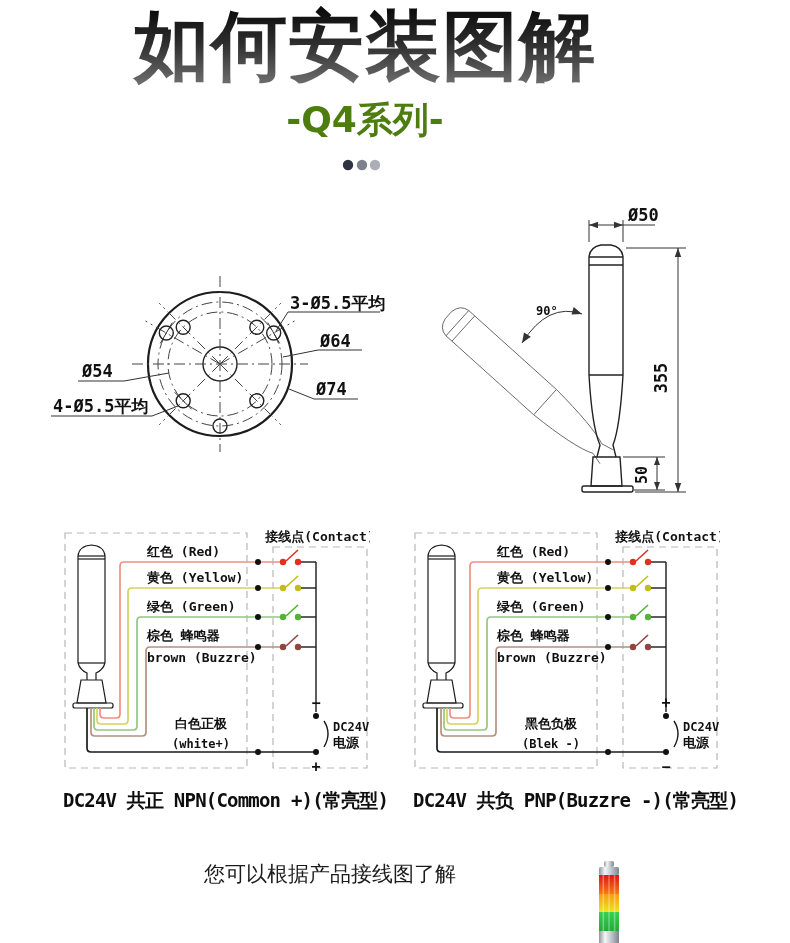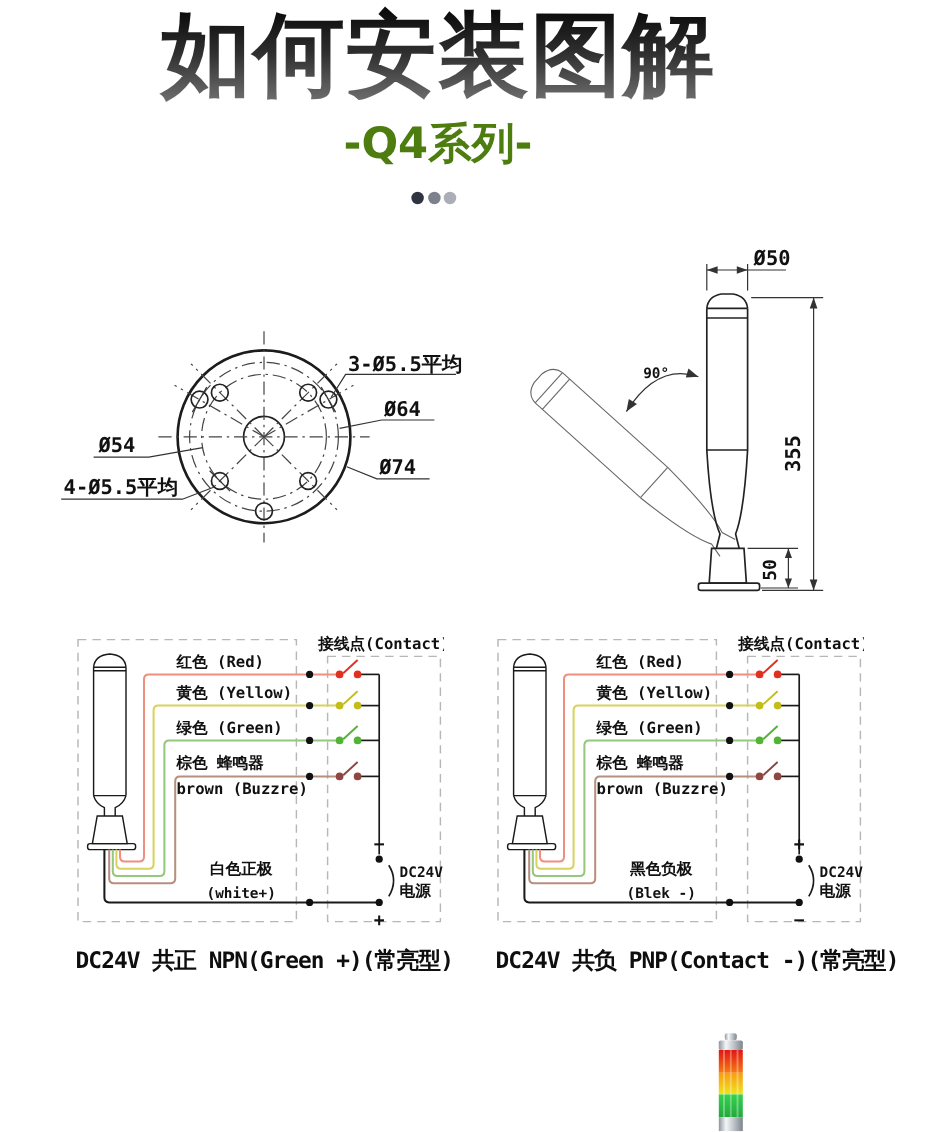--- a/index.html
+++ b/index.html
@@ -225,21 +225,21 @@
     <g>
       <text class="t13" x="87" y="36">红色 (Red)</text>
       <text class="t13" x="87" y="62">黄色 (Yellow)</text>
       <text class="t13" x="87" y="91">绿色 (Green)</text>
       <text class="t13" x="87" y="120">棕色 蜂鸣器</text>
       <text class="t13" x="87" y="142">brown (Buzzre)</text>
       <text class="t13" x="141" y="208" text-anchor="middle">白色正极</text>
       <text class="t12" x="141" y="228" text-anchor="middle">(white+)</text>
     </g>
   </svg>
-  <div class="caption" style="left:63px;top:788px">DC24V 共正 NPN(Green +)(常亮型)</div>
+  <div class="caption" style="left:63px;top:788px">DC24V 共正 NPN(Common +)(常亮型)</div>
 
   <svg class="abs" style="left:410px;top:520px" width="310" height="255" viewBox="0 0 310 255">
     <g>
       <rect class="wbox" x="5" y="13" width="182" height="235"></rect>
       <rect class="wbox" x="213" y="27" width="94" height="221"></rect>
     </g>
     <text class="t13" x="260" y="21" text-anchor="middle">接线点(Contact)</text>
     <g>
       <path class="tline" d="M18,36 Q19,26 31.5,25 Q44,26 45,36"></path>
       <line class="tline" x1="18" y1="36" x2="45" y2="36"></line>
@@ -297,23 +297,24 @@
     <g>
       <text class="t13" x="87" y="36">红色 (Red)</text>
       <text class="t13" x="87" y="62">黄色 (Yellow)</text>
       <text class="t13" x="87" y="91">绿色 (Green)</text>
       <text class="t13" x="87" y="120">棕色 蜂鸣器</text>
       <text class="t13" x="87" y="142">brown (Buzzre)</text>
       <text class="t13" x="141" y="208" text-anchor="middle">黑色负极</text>
       <text class="t12" x="141" y="228" text-anchor="middle">(Blek -)</text>
     </g>
   </svg>
-  <div class="caption" style="left:413px;top:788px">DC24V 共负 PNP(Contact -)(常亮型)</div>
+  <div class="caption" style="left:413px;top:788px">DC24V 共负 PNP(Buzzre -)(常亮型)</div>
 
   <div id="ftr" class="abs">
+    <div>您可以根据产品接线图了解</div>
   </div>
 
   <svg class="abs" style="left:596px;top:860px" width="26" height="83" viewBox="0 0 26 83">
     <defs>
       <linearGradient id="gchrome" x1="0" y1="0" x2="1" y2="0">
         <stop offset="0" stop-color="#8f969c"></stop>
           <stop offset="0.3" stop-color="#f4f6f7"></stop>
         <stop offset="0.6" stop-color="#c3c8ce"></stop>
           <stop offset="1" stop-color="#7d848b"></stop>
       </linearGradient>

